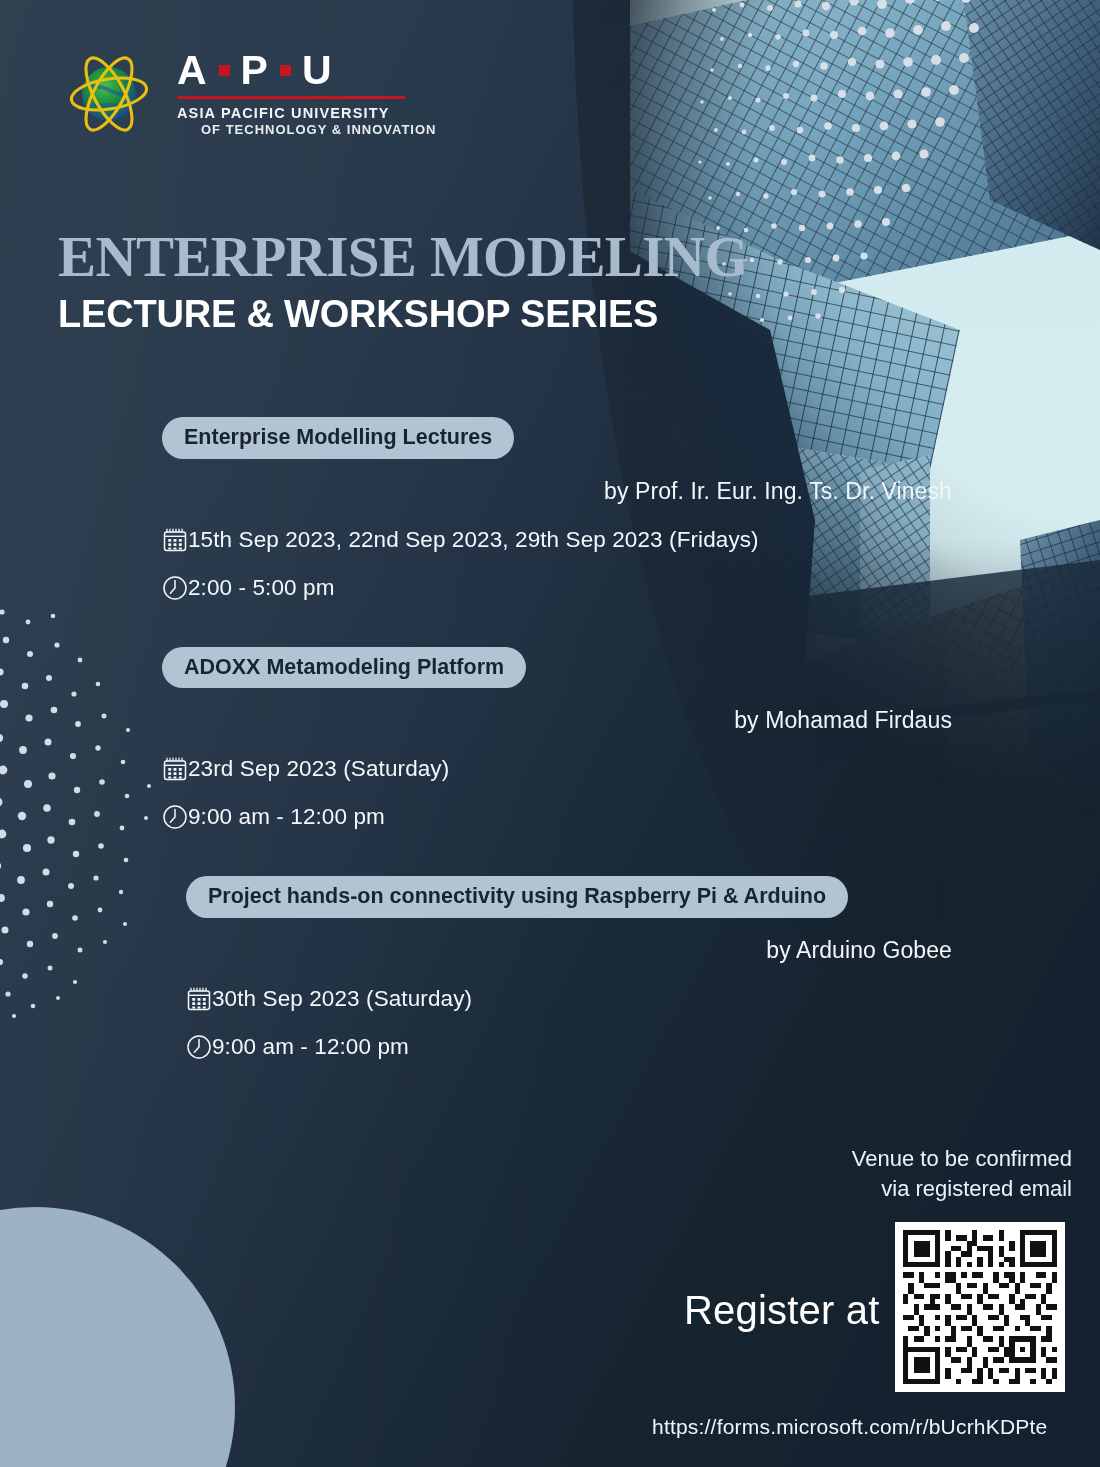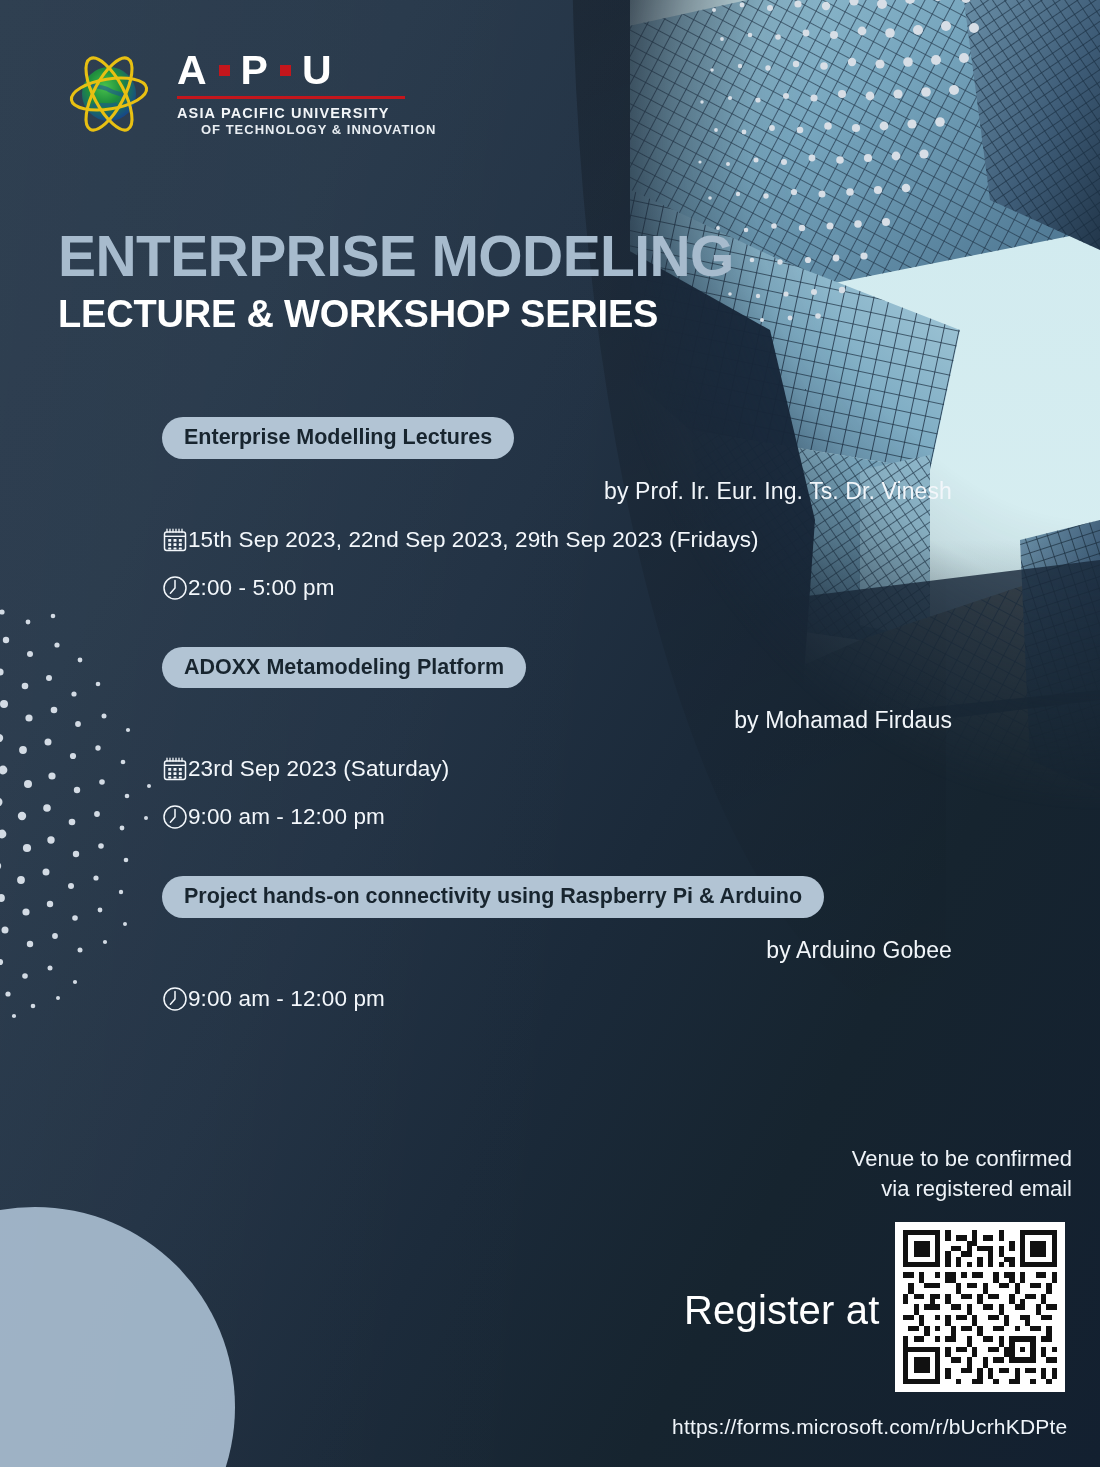--- a/index.html
+++ b/index.html
@@ -74,33 +74,33 @@
   .apu-sq { width: 11px; height: 11px; background: #c4161c; display: inline-block; }
   .apu-rule { width: 228px; height: 3px; background: #c4161c; margin: 5px 0 5px 0; }
   .apu-sub1 { font-size: 14.5px; font-weight: 700; letter-spacing: 1.15px; color: #f2f5f8; line-height: 1.25; }
   .apu-sub2 { font-size: 13px; font-weight: 700; letter-spacing: 1.0px; color: #e8edf2; line-height: 1.3; margin-left: 24px; }
 
   
   #headline { position: absolute; left: 58px; top: 228px; }
   #title-main {
     font-size: 57px; font-weight: 800; letter-spacing: -0.6px;
     color: #a7bbcd; line-height: 1.0;
-    font-family: Liberation Sans, sans-serif;
+    font-family: Liberation Serif, serif;
     font-stretch: condensed;
   }
   #title-sub {
     margin-top: 10px;
     font-size: 38px; font-weight: 800; letter-spacing: -0.2px;
     color: #ffffff; line-height: 1.05;
   }
 
   
   #sessions { position: absolute; left: 162px; top: 417px; width: 790px; }
   .session { margin-bottom: 46px; }
-  .session:last-child { margin-bottom: 0; }
+  .session:last-child { margin-bottom: 0; margin-left: 24px; }
   .pill {
     display: inline-block;
     background: #b2c4d4;
     color: #18252f;
     font-size: 21.5px;
     font-weight: 700;
     border-radius: 22px;
     padding: 9px 22px 10px 22px;
     line-height: 1.05;
     white-space: nowrap;
@@ -141,21 +141,21 @@
     text-align: right;
   }
   #qr-wrap {
     position: absolute; left: 895px; top: 1222px;
     width: 170px; height: 170px;
     background: #ffffff;
     padding: 8px;
   }
   #qr-wrap svg { display: block; width: 100%; height: 100%; }
   #register-url {
-    position: absolute; left: 672px; top: 1415px;
+    position: absolute; left: 652px; top: 1415px;
     font-size: 21px;
     color: #f0f5fa;
     letter-spacing: .2px;
   }
 </style>
 </head>
 <body>
 
 <div id="poster">
 
@@ -513,20 +513,39 @@
           <circle cx="13" cy="13" r="11" fill="none" stroke="#f3f7fb" stroke-width="1.5"></circle>
           <path d="M13 5.5V13L8.4 18.2" stroke="#f3f7fb" stroke-width="1.5" fill="none" stroke-linecap="round" stroke-linejoin="round"></path>
         </svg>
         <span>9:00 am - 12:00 pm</span>
       </div>
     </div>
 
     <div class="session">
       <div class="pill">Project hands-on connectivity using Raspberry Pi &amp; Arduino</div>
       <div class="speaker">by Arduino Gobee</div>
+      <div class="meta-row">
+        <svg class="meta-icon" viewBox="0 0 26 26" xmlns="http://www.w3.org/2000/svg">
+          <rect x="2.5" y="5" width="21" height="18.5" rx="2.2" fill="none" stroke="#f3f7fb" stroke-width="1.5"></rect>
+          <path d="M5 5V2.2M8 5V2.2M11 5V2.2M14 5V2.2M17 5V2.2M20 5V2.2" stroke="#f3f7fb" stroke-width="1.3" stroke-linecap="round"></path>
+          <path d="M2.5 9.3H23.5" stroke="#f3f7fb" stroke-width="1.4"></path>
+          <g fill="#f3f7fb">
+            <rect x="6.2" y="12" width="3" height="2.7" rx=".5"></rect>
+              <rect x="11.5" y="12" width="3" height="2.7" rx=".5"></rect>
+              <rect x="16.8" y="12" width="3" height="2.7" rx=".5"></rect>
+            <rect x="6.2" y="16.3" width="3" height="2.7" rx=".5"></rect>
+              <rect x="11.5" y="16.3" width="3" height="2.7" rx=".5"></rect>
+              <rect x="16.8" y="16.3" width="3" height="2.7" rx=".5"></rect>
+            <rect x="6.2" y="20.4" width="3" height="2.1" rx=".5"></rect>
+              <rect x="11.5" y="20.4" width="3" height="2.1" rx=".5"></rect>
+              <rect x="16.8" y="20.4" width="3" height="2.1" rx=".5"></rect>
+          </g>
+        </svg>
+        <span>30th Sep 2023 (Saturday)</span>
+      </div>
       <div class="meta-row">
         <svg class="meta-icon" viewBox="0 0 26 26" xmlns="http://www.w3.org/2000/svg">
           <circle cx="13" cy="13" r="11" fill="none" stroke="#f3f7fb" stroke-width="1.5"></circle>
           <path d="M13 5.5V13L8.4 18.2" stroke="#f3f7fb" stroke-width="1.5" fill="none" stroke-linecap="round" stroke-linejoin="round"></path>
         </svg>
         <span>9:00 am - 12:00 pm</span>
       </div>
     </div>
 
   </div>

